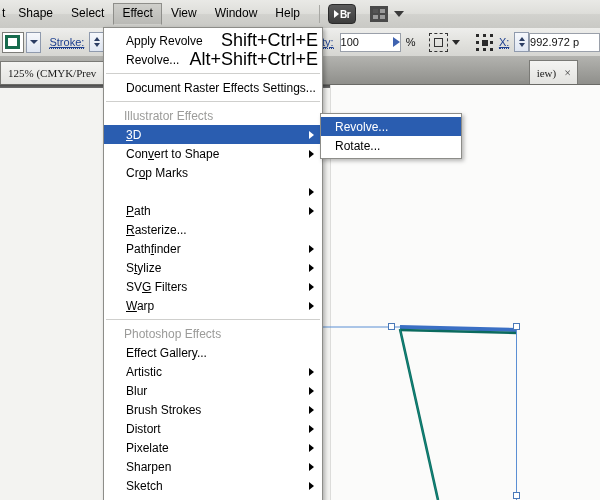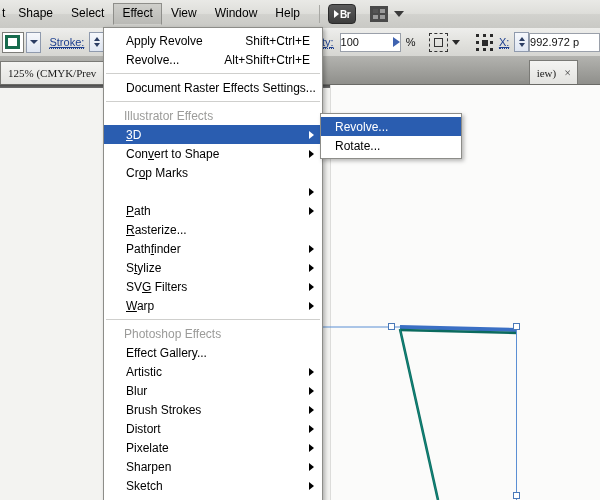--- a/index.html
+++ b/index.html
@@ -211,22 +211,22 @@
   .row {
     position: relative;
     height: 19px;
     display: flex; align-items: center;
     padding: 0 8px 0 22px;
     white-space: nowrap;
     cursor: default;
   }
   .row .label { flex: 0 0 auto; }
   .row .accel {
-    position:absolute; right: 12px;
-    font-size: 12px; color: #000;
+    position:absolute; right: 4px;
+    font-size: 18px; color: #000;
   }
   .row .sub-arrow {
     position:absolute; right: 8px;
     width:0;height:0;
     border-top: 4px solid transparent; border-bottom: 4px solid transparent;
     border-left: 5px solid #000;
   }
   .row.highlight {
     background: #2a5db0; color: #ffffff;
   }

